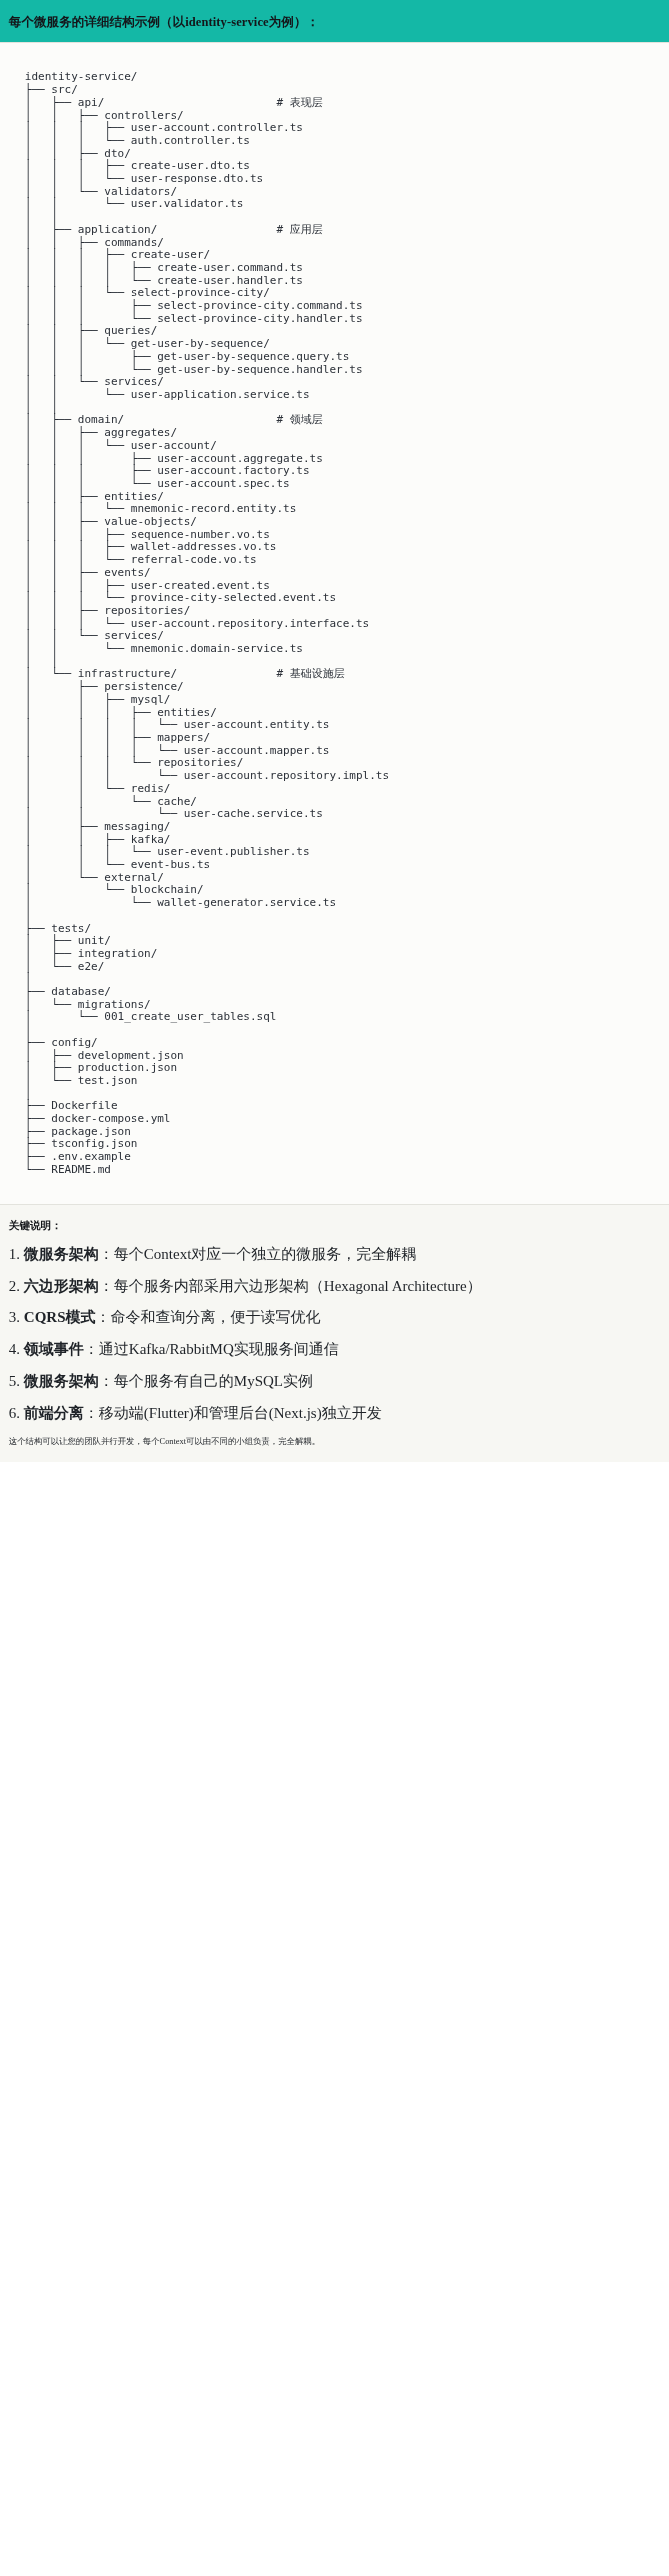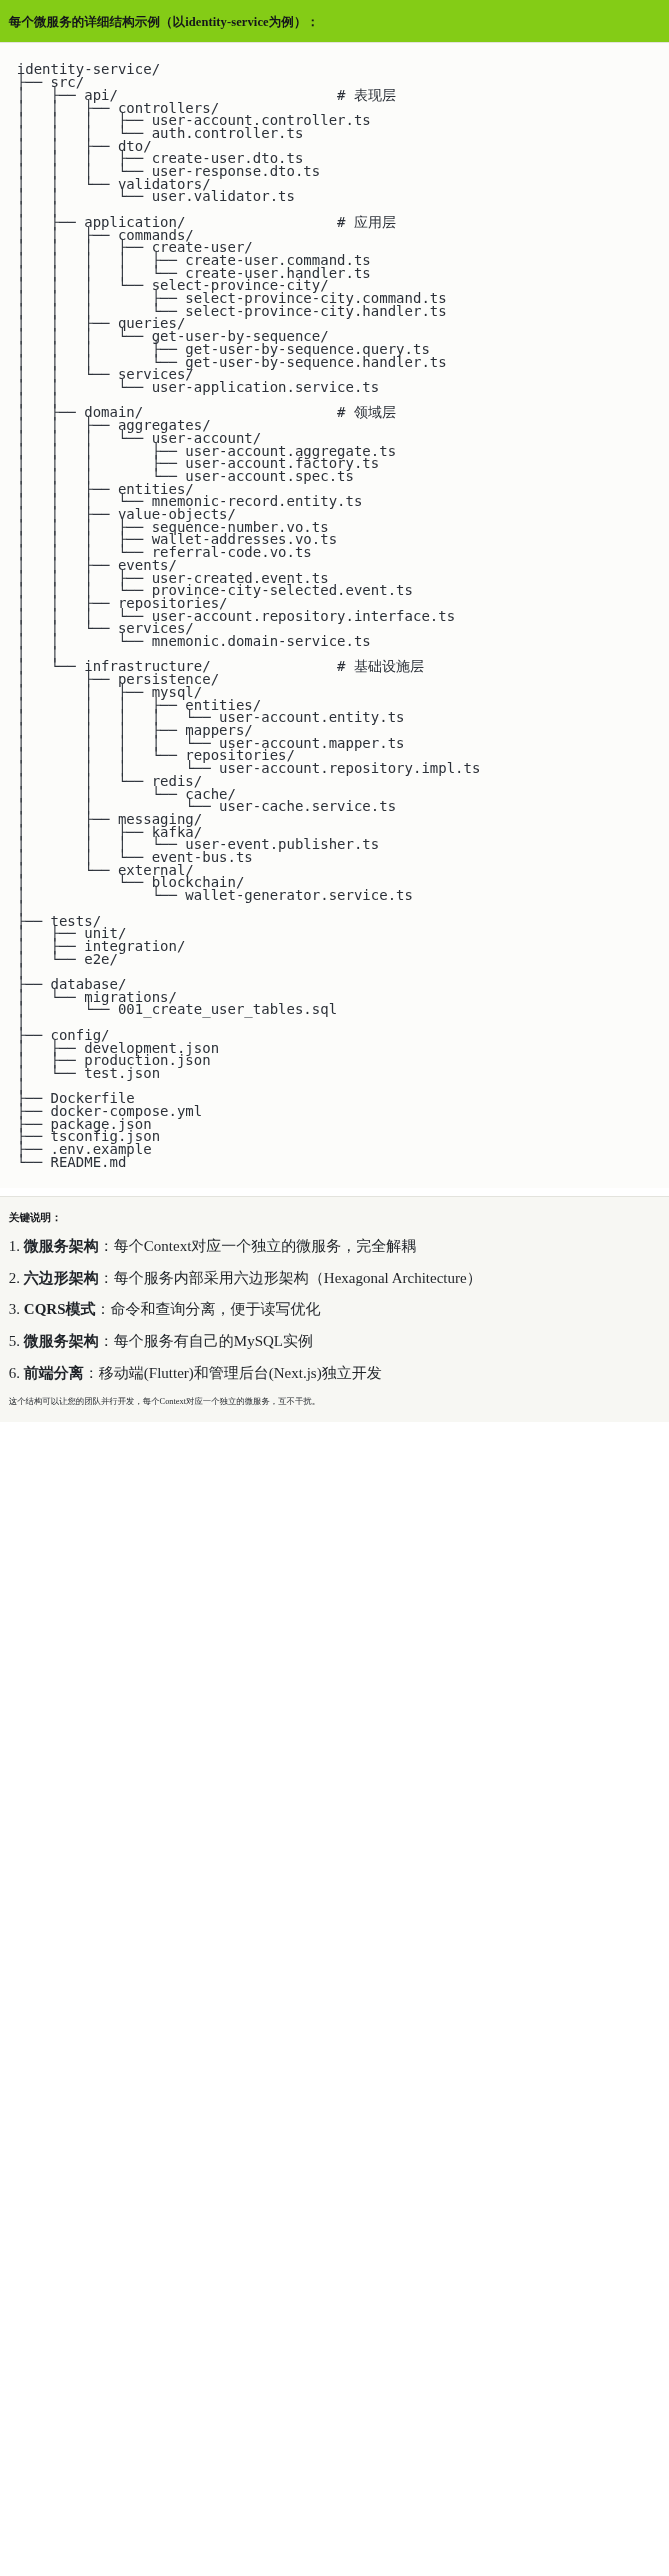--- a/index.html
+++ b/index.html
@@ -14,44 +14,44 @@
     -webkit-font-smoothing: antialiased;
   }
   .page {
     width: 669px;
     box-sizing: border-box;
     background: #ffffff;
   }
 
   
   .title-band {
-    background: #84cc16;
+    background: #14b8a6;
     padding: 12.5px 8.8px 11.3px 8.8px;
     border-bottom: 0.6px solid #e3e3dd;
   }
   .doc-title {
     margin: 0;
     font-size: 12.5px;
     line-height: 1.45;
     font-weight: 700;
     letter-spacing: 0.1px;
     color: #14161a;
     font-family: "Liberation Serif", "DejaVu Serif", serif;
   }
 
   
   .tree-block {
     background: #fcfcfa;
     padding: 12.5px 0 11.3px 0;
   }
   .tree {
-    margin: 8px;
+    margin: 16px;
     padding: 0 8.8px;
     font-family: "DejaVu Sans Mono", "Liberation Mono", monospace;
-    font-size: 14px;
+    font-size: 11px;
     line-height: 12.7px;
     color: #2b3038;
     white-space: pre;
     overflow: visible;
     letter-spacing: 0px;
     tab-size: 4;
   }
   .tree .ln {
     display: block;
     white-space: pre;
@@ -59,21 +59,20 @@
   }
   .tree .cmt {
     color: #2b3038;
   }
 
   
   .notes {
     background: #f7f7f3;
     padding: 11.3px 8.8px 10px 8.8px;
     border-top: 0.6px solid #e3e3dd;
-    margin-top: 8px;
   }
   .notes-title {
     margin: 2.5px 0 10px 0;
     font-size: 10.6px;
     font-weight: 700;
     color: #14161a;
     font-family: "Liberation Serif", "DejaVu Serif", serif;
   }
   .note-item {
     font-size: 15px;
@@ -114,20 +113,21 @@
   <div class="tree-block">
     <pre class="tree"><code id="tree-code"><span class="ln">identity-service/</span><span class="ln">├── src/</span><span class="ln">│   ├── api/                          <span class="cmt"># 表现层</span></span><span class="ln">│   │   ├── controllers/</span><span class="ln">│   │   │   ├── user-account.controller.ts</span><span class="ln">│   │   │   └── auth.controller.ts</span><span class="ln">│   │   ├── dto/</span><span class="ln">│   │   │   ├── create-user.dto.ts</span><span class="ln">│   │   │   └── user-response.dto.ts</span><span class="ln">│   │   └── validators/</span><span class="ln">│   │       └── user.validator.ts</span><span class="ln">│   │</span><span class="ln">│   ├── application/                  <span class="cmt"># 应用层</span></span><span class="ln">│   │   ├── commands/</span><span class="ln">│   │   │   ├── create-user/</span><span class="ln">│   │   │   │   ├── create-user.command.ts</span><span class="ln">│   │   │   │   └── create-user.handler.ts</span><span class="ln">│   │   │   └── select-province-city/</span><span class="ln">│   │   │       ├── select-province-city.command.ts</span><span class="ln">│   │   │       └── select-province-city.handler.ts</span><span class="ln">│   │   ├── queries/</span><span class="ln">│   │   │   └── get-user-by-sequence/</span><span class="ln">│   │   │       ├── get-user-by-sequence.query.ts</span><span class="ln">│   │   │       └── get-user-by-sequence.handler.ts</span><span class="ln">│   │   └── services/</span><span class="ln">│   │       └── user-application.service.ts</span><span class="ln">│   │</span><span class="ln">│   ├── domain/                       <span class="cmt"># 领域层</span></span><span class="ln">│   │   ├── aggregates/</span><span class="ln">│   │   │   └── user-account/</span><span class="ln">│   │   │       ├── user-account.aggregate.ts</span><span class="ln">│   │   │       ├── user-account.factory.ts</span><span class="ln">│   │   │       └── user-account.spec.ts</span><span class="ln">│   │   ├── entities/</span><span class="ln">│   │   │   └── mnemonic-record.entity.ts</span><span class="ln">│   │   ├── value-objects/</span><span class="ln">│   │   │   ├── sequence-number.vo.ts</span><span class="ln">│   │   │   ├── wallet-addresses.vo.ts</span><span class="ln">│   │   │   └── referral-code.vo.ts</span><span class="ln">│   │   ├── events/</span><span class="ln">│   │   │   ├── user-created.event.ts</span><span class="ln">│   │   │   └── province-city-selected.event.ts</span><span class="ln">│   │   ├── repositories/</span><span class="ln">│   │   │   └── user-account.repository.interface.ts</span><span class="ln">│   │   └── services/</span><span class="ln">│   │       └── mnemonic.domain-service.ts</span><span class="ln">│   │</span><span class="ln">│   └── infrastructure/               <span class="cmt"># 基础设施层</span></span><span class="ln">│       ├── persistence/</span><span class="ln">│       │   ├── mysql/</span><span class="ln">│       │   │   ├── entities/</span><span class="ln">│       │   │   │   └── user-account.entity.ts</span><span class="ln">│       │   │   ├── mappers/</span><span class="ln">│       │   │   │   └── user-account.mapper.ts</span><span class="ln">│       │   │   └── repositories/</span><span class="ln">│       │   │       └── user-account.repository.impl.ts</span><span class="ln">│       │   └── redis/</span><span class="ln">│       │       └── cache/</span><span class="ln">│       │           └── user-cache.service.ts</span><span class="ln">│       ├── messaging/</span><span class="ln">│       │   ├── kafka/</span><span class="ln">│       │   │   └── user-event.publisher.ts</span><span class="ln">│       │   └── event-bus.ts</span><span class="ln">│       └── external/</span><span class="ln">│           └── blockchain/</span><span class="ln">│               └── wallet-generator.service.ts</span><span class="ln">│</span><span class="ln">├── tests/</span><span class="ln">│   ├── unit/</span><span class="ln">│   ├── integration/</span><span class="ln">│   └── e2e/</span><span class="ln">│</span><span class="ln">├── database/</span><span class="ln">│   └── migrations/</span><span class="ln">│       └── 001_create_user_tables.sql</span><span class="ln">│</span><span class="ln">├── config/</span><span class="ln">│   ├── development.json</span><span class="ln">│   ├── production.json</span><span class="ln">│   └── test.json</span><span class="ln">│</span><span class="ln">├── Dockerfile</span><span class="ln">├── docker-compose.yml</span><span class="ln">├── package.json</span><span class="ln">├── tsconfig.json</span><span class="ln">├── .env.example</span><span class="ln">└── README.md</span></code></pre>
   </div>
 
   <div class="notes">
     <div class="notes-title">关键说明：</div>
     <div id="notes-list">
         <p class="note-item"><span class="num">1. </span><span class="lbl">微服务架构</span><span class="sep">：</span><span class="body">每个Context对应一个独立的微服务，完全解耦</span></p>
         <p class="note-item"><span class="num">2. </span><span class="lbl">六边形架构</span><span class="sep">：</span><span class="body">每个服务内部采用六边形架构（Hexagonal Architecture）</span></p>
         <p class="note-item"><span class="num">3. </span><span class="lbl">CQRS模式</span><span class="sep">：</span><span class="body">命令和查询分离，便于读写优化</span></p>
+        <p class="note-item"><span class="num">4. </span><span class="lbl">领域事件</span><span class="sep">：</span><span class="body">通过Kafka/RabbitMQ实现服务间通信</span></p>
         <p class="note-item"><span class="num">5. </span><span class="lbl">微服务架构</span><span class="sep">：</span><span class="body">每个服务有自己的MySQL实例</span></p>
         <p class="note-item"><span class="num">6. </span><span class="lbl">前端分离</span><span class="sep">：</span><span class="body">移动端(Flutter)和管理后台(Next.js)独立开发</span></p>
       </div>
-    <div class="closing">这个结构可以让您的团队并行开发，每个Context对应一个独立的微服务，互不干扰。</div>
+    <div class="closing">这个结构可以让您的团队并行开发，每个Context可以由不同的小组负责，完全解耦。</div>
   </div>
 
 </div>
 
 
 </body></html>

